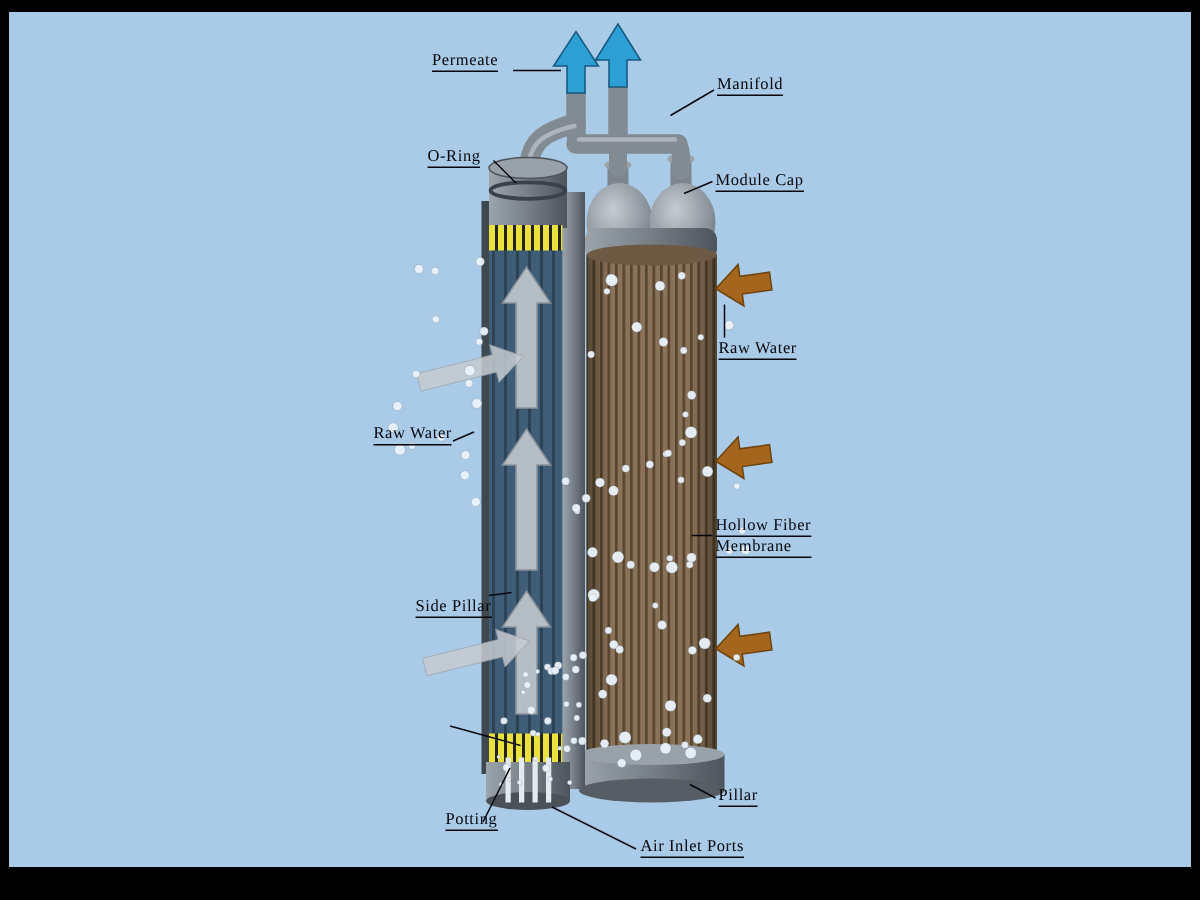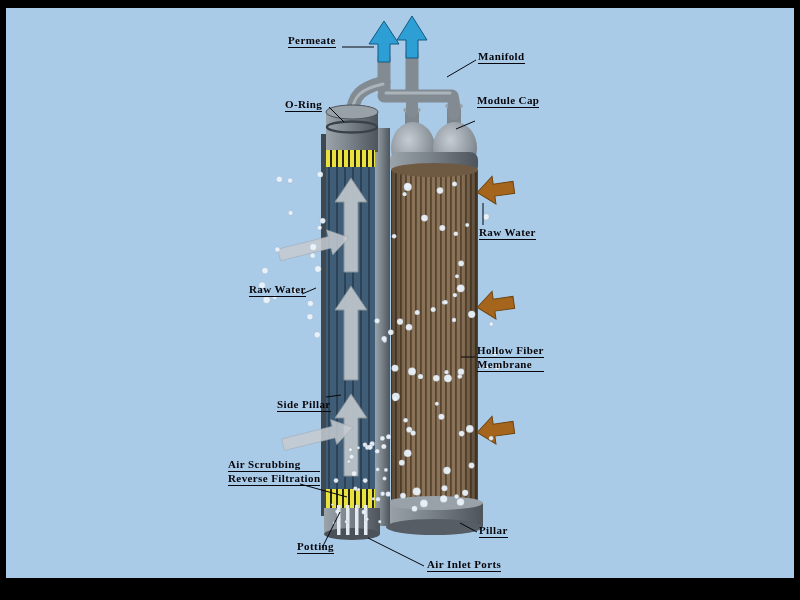--- a/index.html
+++ b/index.html
@@ -7,21 +7,21 @@
   body {
     position:relative;
     background: var(--frame, #000);
     font-family:"Liberation Serif", serif;
     overflow:hidden;
   }
   .stage { position:absolute; inset:0; }
   svg.scene { position:absolute; left:0; top:0; z-index:1; }
   .label {
     position:absolute; z-index:2;
-    font-size:11px; font-weight:bold; color:#06060c;
+    font-size:11px; font-weight:normal; color:#06060c;
     letter-spacing:0.4px; line-height:12px; white-space:nowrap;
   }
   .label span { display:block; border-bottom:1px solid #06060c; padding-bottom:1px; }
   .c-blue  { fill:var(--permeate-arrow,#2e9fd4); stroke:#14587f; stroke-width:1; }
   .c-orange{ fill:var(--raw-water-arrow,#a5651c); stroke:#6f430e; stroke-width:1; }
   .c-garrow{ fill:var(--internal-arrow-gray,#bdc4ca); stroke:#8d959c; stroke-width:1; opacity:.95; }
   .c-beam  { fill:#c7ccd1; opacity:.85; stroke:#9aa1a8; stroke-width:.5; }
   .c-bubble{ fill:var(--bubble,#ecf4fb); stroke:rgba(90,110,130,.35); stroke-width:.5; opacity:.95; }
 </style>
 </head>
@@ -269,40 +269,36 @@
 
   <div class="label" style="left:288px;top:34px">
       <span>Permeate</span>
     </div>
   <div class="label" style="left:478px;top:50px">
       <span>Manifold</span>
     </div>
   <div class="label" style="left:285px;top:98px">
       <span>O-Ring</span>
     </div>
-  <div class="label" style="left:477px;top:94px">
+  <div class="label" style="left:477px;top:114px">
       <span>Module Cap</span>
     </div>
   <div class="label" style="left:479px;top:226px">
       <span>Raw Water</span>
     </div>
   <div class="label" style="left:249px;top:283px">
       <span>Raw Water</span>
     </div>
   <div class="label" style="left:477px;top:344px">
     <span>Hollow Fiber</span>
     <span>Membrane</span>
   </div>
   <div class="label" style="left:277px;top:398px">
       <span>Side Pillar</span>
     </div>
-  <div class="label" style="left:228px;top:458px">
-    <span>Air Scrubbing</span>
-    <span>Reverse Filtration</span>
-  </div>
   <div class="label" style="left:297px;top:540px">
       <span>Potting</span>
     </div>
   <div class="label" style="left:427px;top:558px">
       <span>Air Inlet Ports</span>
     </div>
   <div class="label" style="left:479px;top:524px">
       <span>Pillar</span>
     </div>
 </div>

